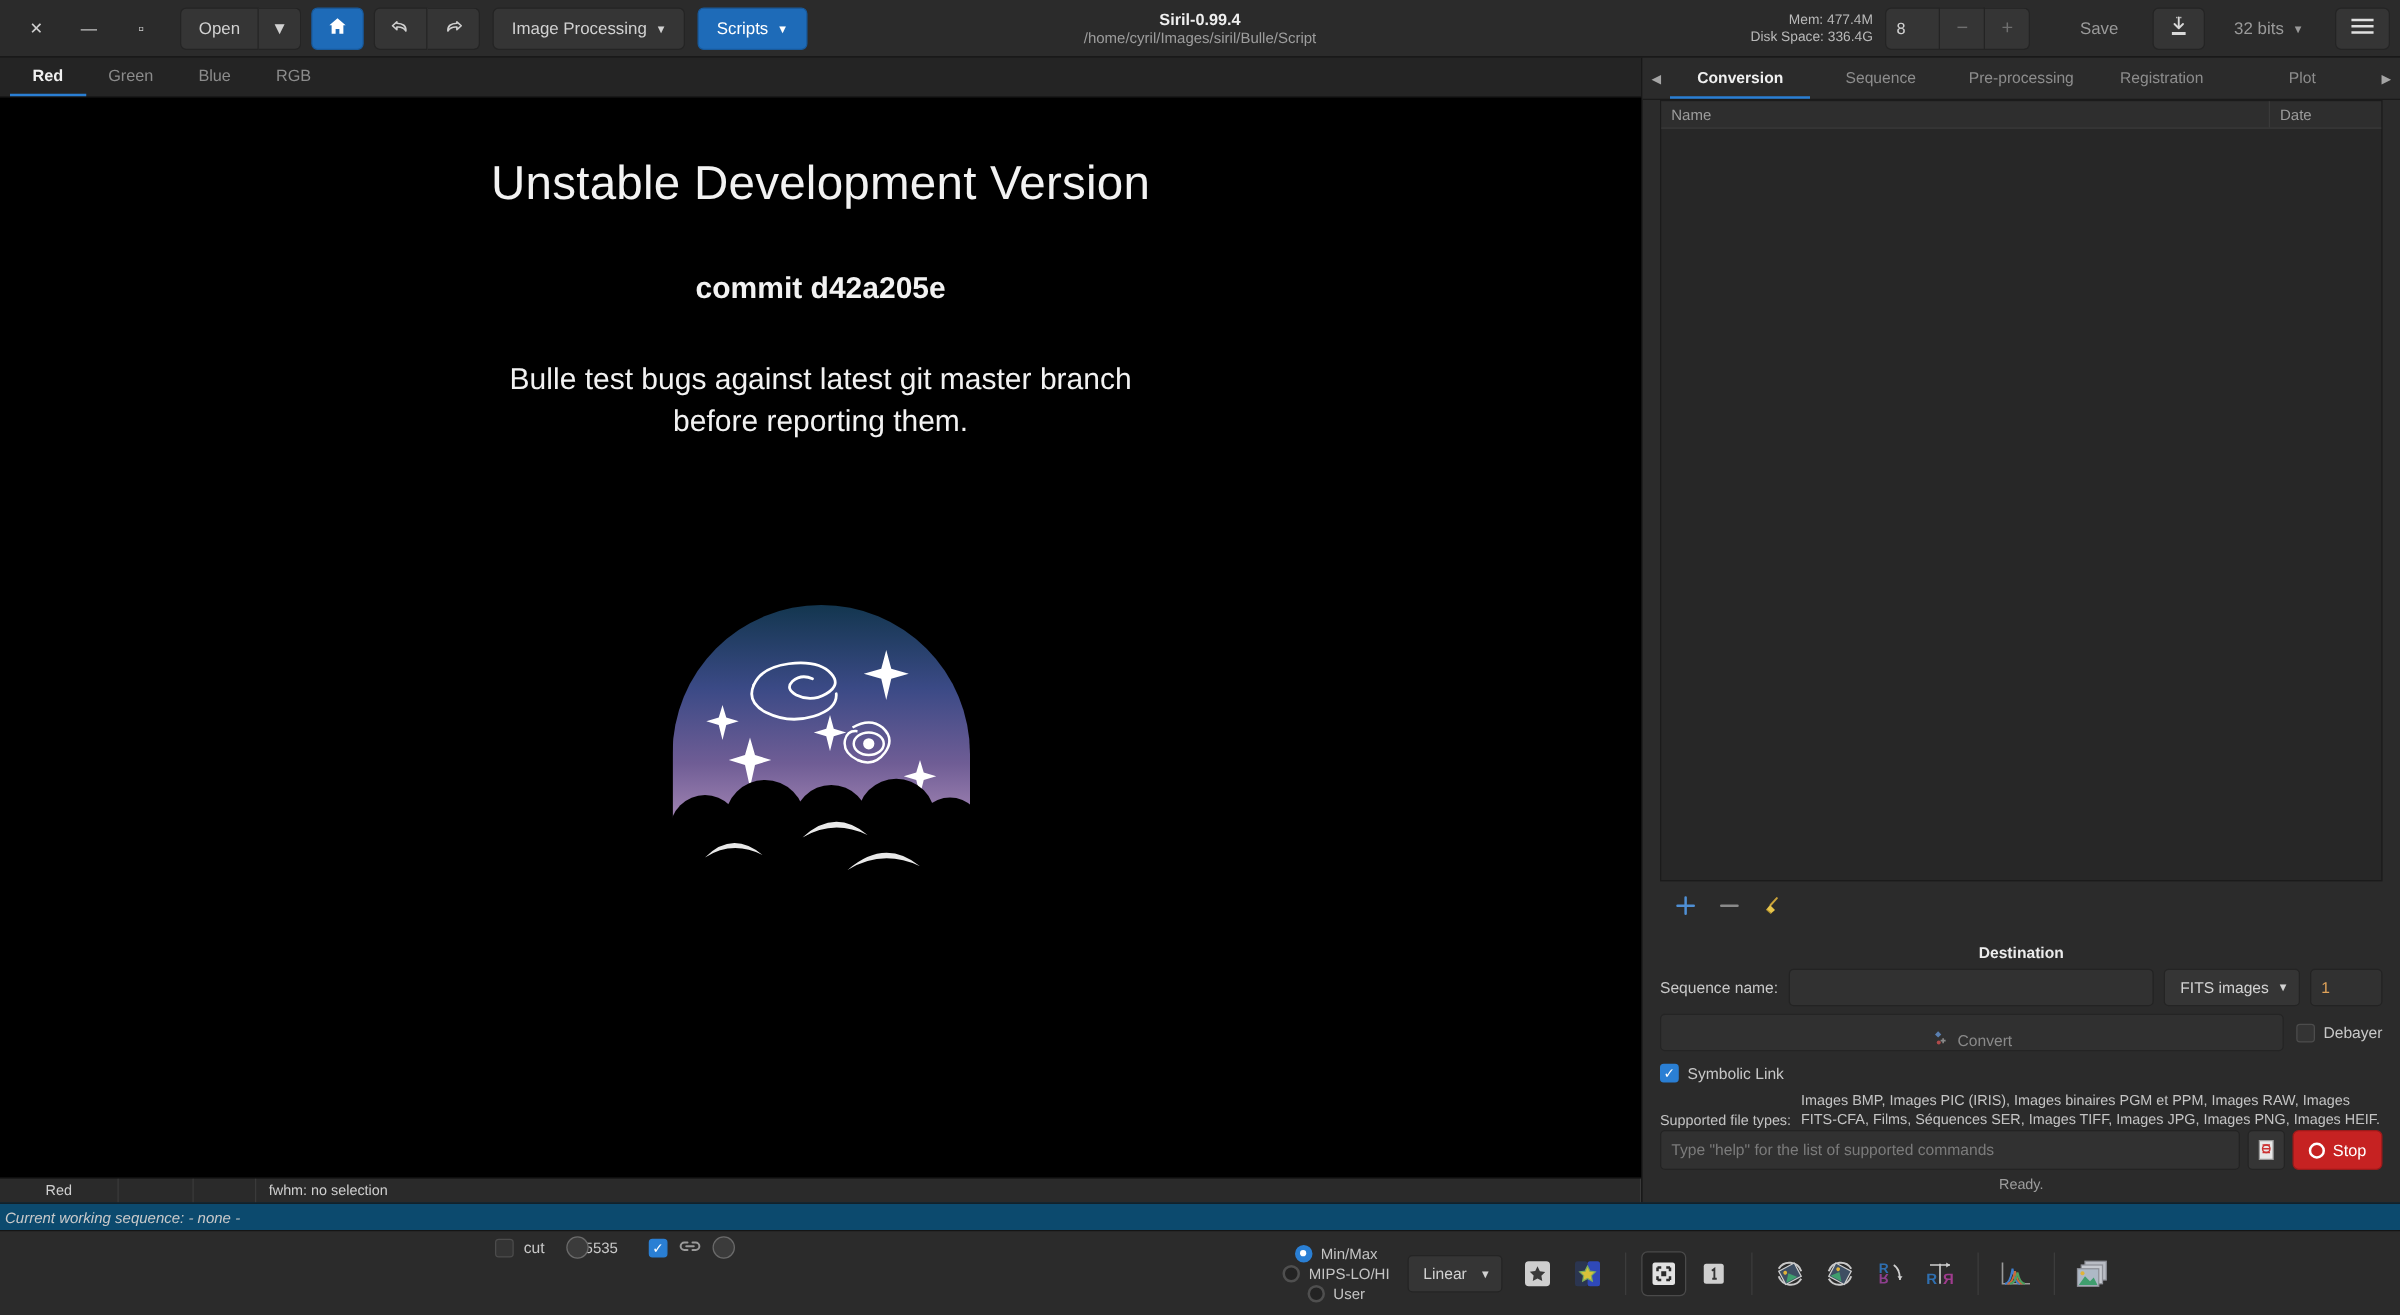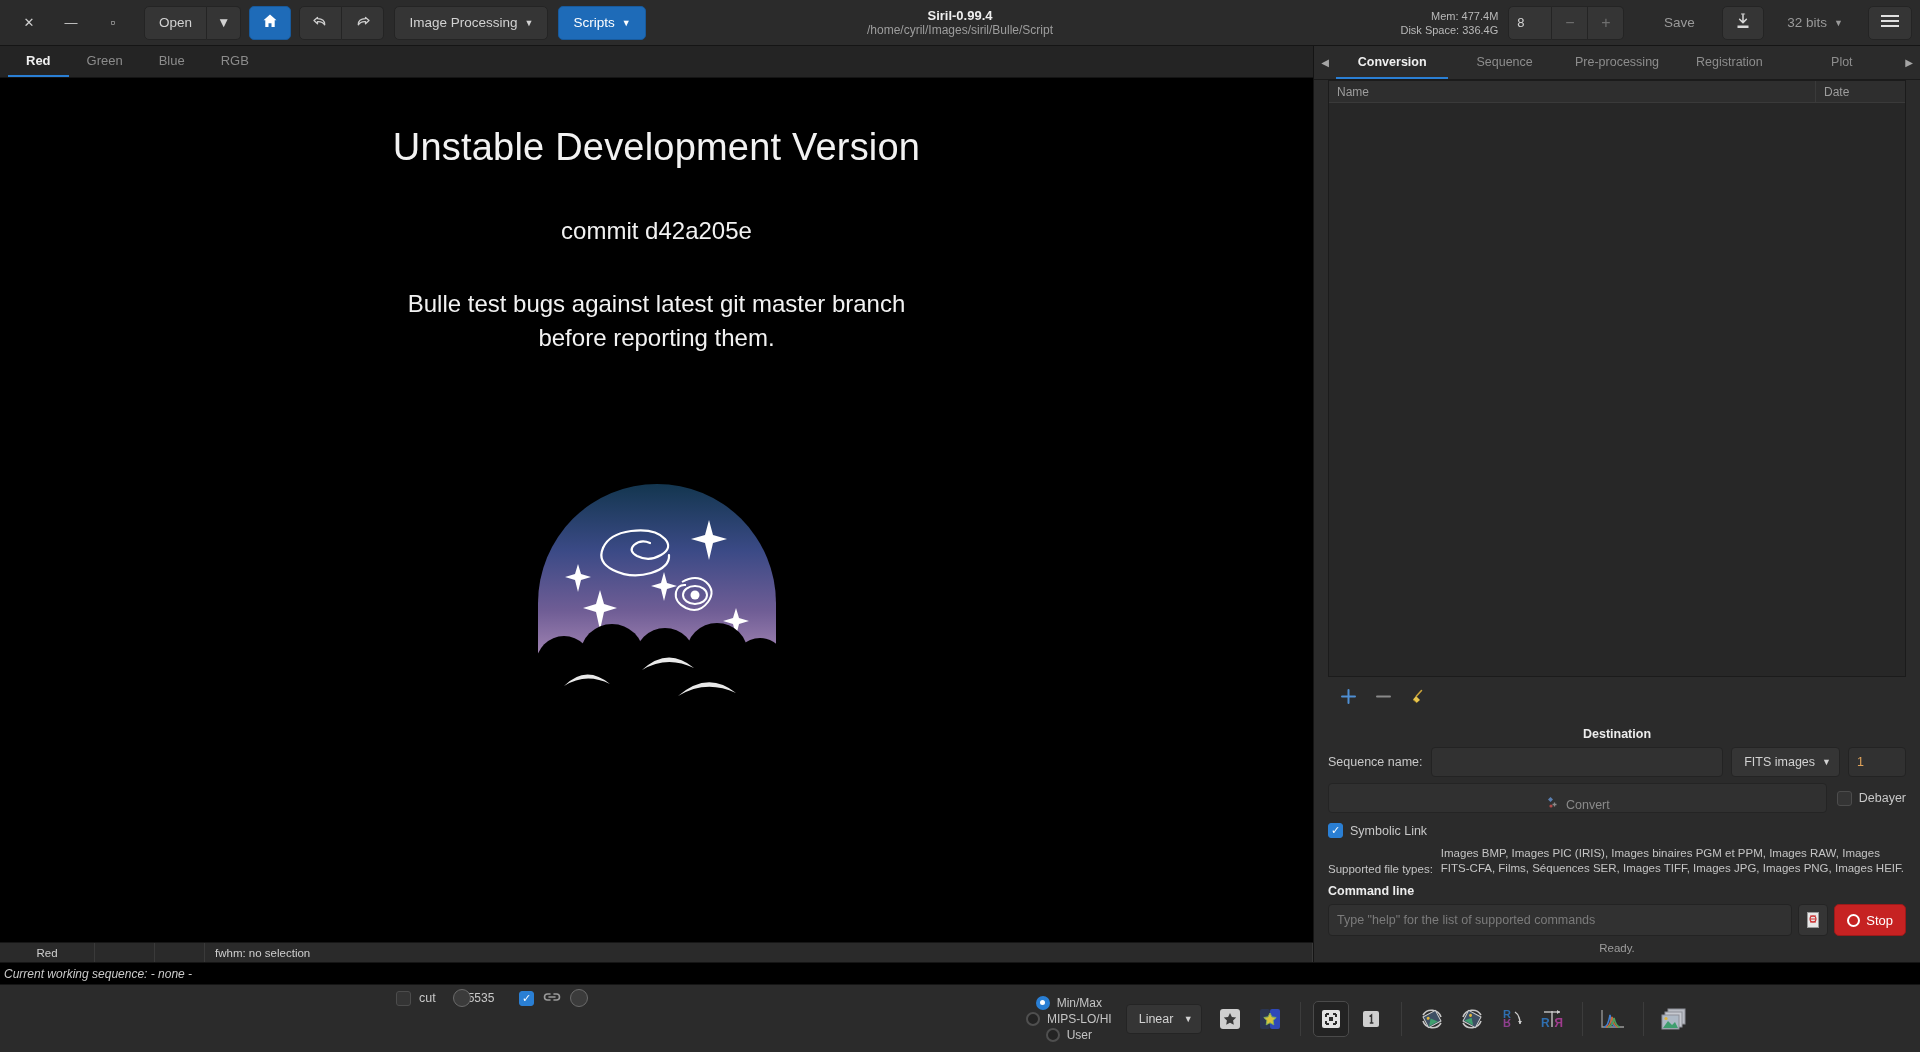--- a/index.html
+++ b/index.html
@@ -90,21 +90,21 @@
   .chtab.active { color: #f0f0f0; font-weight: bold; border-bottom-color: #2a7fd4; }
 
   .canvas {
     flex: 1; background: #000; position: relative; overflow: hidden;
   }
   .splash {
     position: absolute; left: 0; right: 0; top: 48px;
     text-align: center; color: #f2f2f2;
   }
   .splash h1 { font-size: 38px; font-weight: normal; letter-spacing: 0.2px; }
-  .splash h2 { font-size: 24px; font-weight: normal; margin-top: 48px; }
+  .splash h2 { font-size: 24px; font-weight: bold; margin-top: 48px; }
   .splash p  { font-size: 24px; font-weight: normal; margin-top: 42px; line-height: 34px; }
 
   .logo { position: absolute; left: 50%; transform: translateX(-50%); top: 400px; }
 
   .statusrow {
     height: 20px; flex: 0 0 20px; display: flex; align-items: center;
     background: #2a2a2a; border-top: 1px solid #161616;
     font-size: 11.5px; color: #cfcfcf;
   }
   .sr-cell { height: 100%; display: flex; align-items: center; padding: 0 10px; border-right: 1px solid #3a3a3a;}
@@ -194,21 +194,21 @@
     height: 32px; background: #c62222; border: 1px solid #9c1a1a; border-radius: 5px;
     color: #fff; font-size: 13px; display: flex; align-items: center; gap: 6px;
     padding: 0 12px; cursor: pointer;
   }
   .stopdot { width: 13px; height: 13px; border-radius: 50%; border: 2px solid #fff; }
   .ready { text-align: center; font-size: 11.5px; color: #9d9d9d; padding: 6px 0 8px; }
 
   
   .seqline {
     height: 22px; flex: 0 0 22px; display: flex; align-items: center;
-    background: #000000; border-top: 1px solid #151515;
+    background: #0c4a6e; border-top: 1px solid #151515;
     font-size: 12px; font-style: italic; color: #cacaca; padding-left: 4px;
   }
   .bottombar {
     height: 68px; flex: 0 0 68px; background: #2b2b2b; border-top: 1px solid #151515;
     display: flex; align-items: center; padding: 0 6px;
   }
   .sliders { width: 1010px; display: flex; flex-direction: row; justify-content: center; gap: 10px; height: 100%; padding-top:2px;}
   .srow { display: flex; align-items: center; gap: 8px; height: 22px; }
   .track { flex: 1; height: 3px; background: #4a4a4a; border-radius: 2px; position: relative; }
   .knob {
@@ -499,21 +499,20 @@
       <div class="chkrow" style="margin-top:2px;">
         <span class="chk on">✓</span>
         <span>Symbolic Link</span>
       </div>
 
       <div class="sft">
         <span class="k">Supported file types:</span>
         <span class="v">Images BMP, Images PIC (IRIS), Images binaires PGM et PPM, Images RAW, Images FITS-CFA, Films, Séquences SER, Images TIFF, Images JPG, Images PNG, Images HEIF.</span>
       </div>
 
-      <div class="cmdtitle">Command line</div>
       <div class="cmdrow">
         <input class="tinput cmdinput" placeholder="Type &quot;help&quot; for the list of supported commands" style="">
         <div class="iconbtn">
           <svg width="16" height="18" viewBox="0 0 16 18">
             <rect x="2.5" y="1.5" width="11" height="15" fill="#e8e8e8" stroke="#9a9a9a"></rect>
             <path d="M5 5h6M5 8h6M5 11h6" stroke="#c33" stroke-width="1.2"></path>
             <circle cx="8" cy="8" r="3" fill="none" stroke="#c33" stroke-width="1.1"></circle>
           </svg>
         </div>
         <div class="stopbtn">

